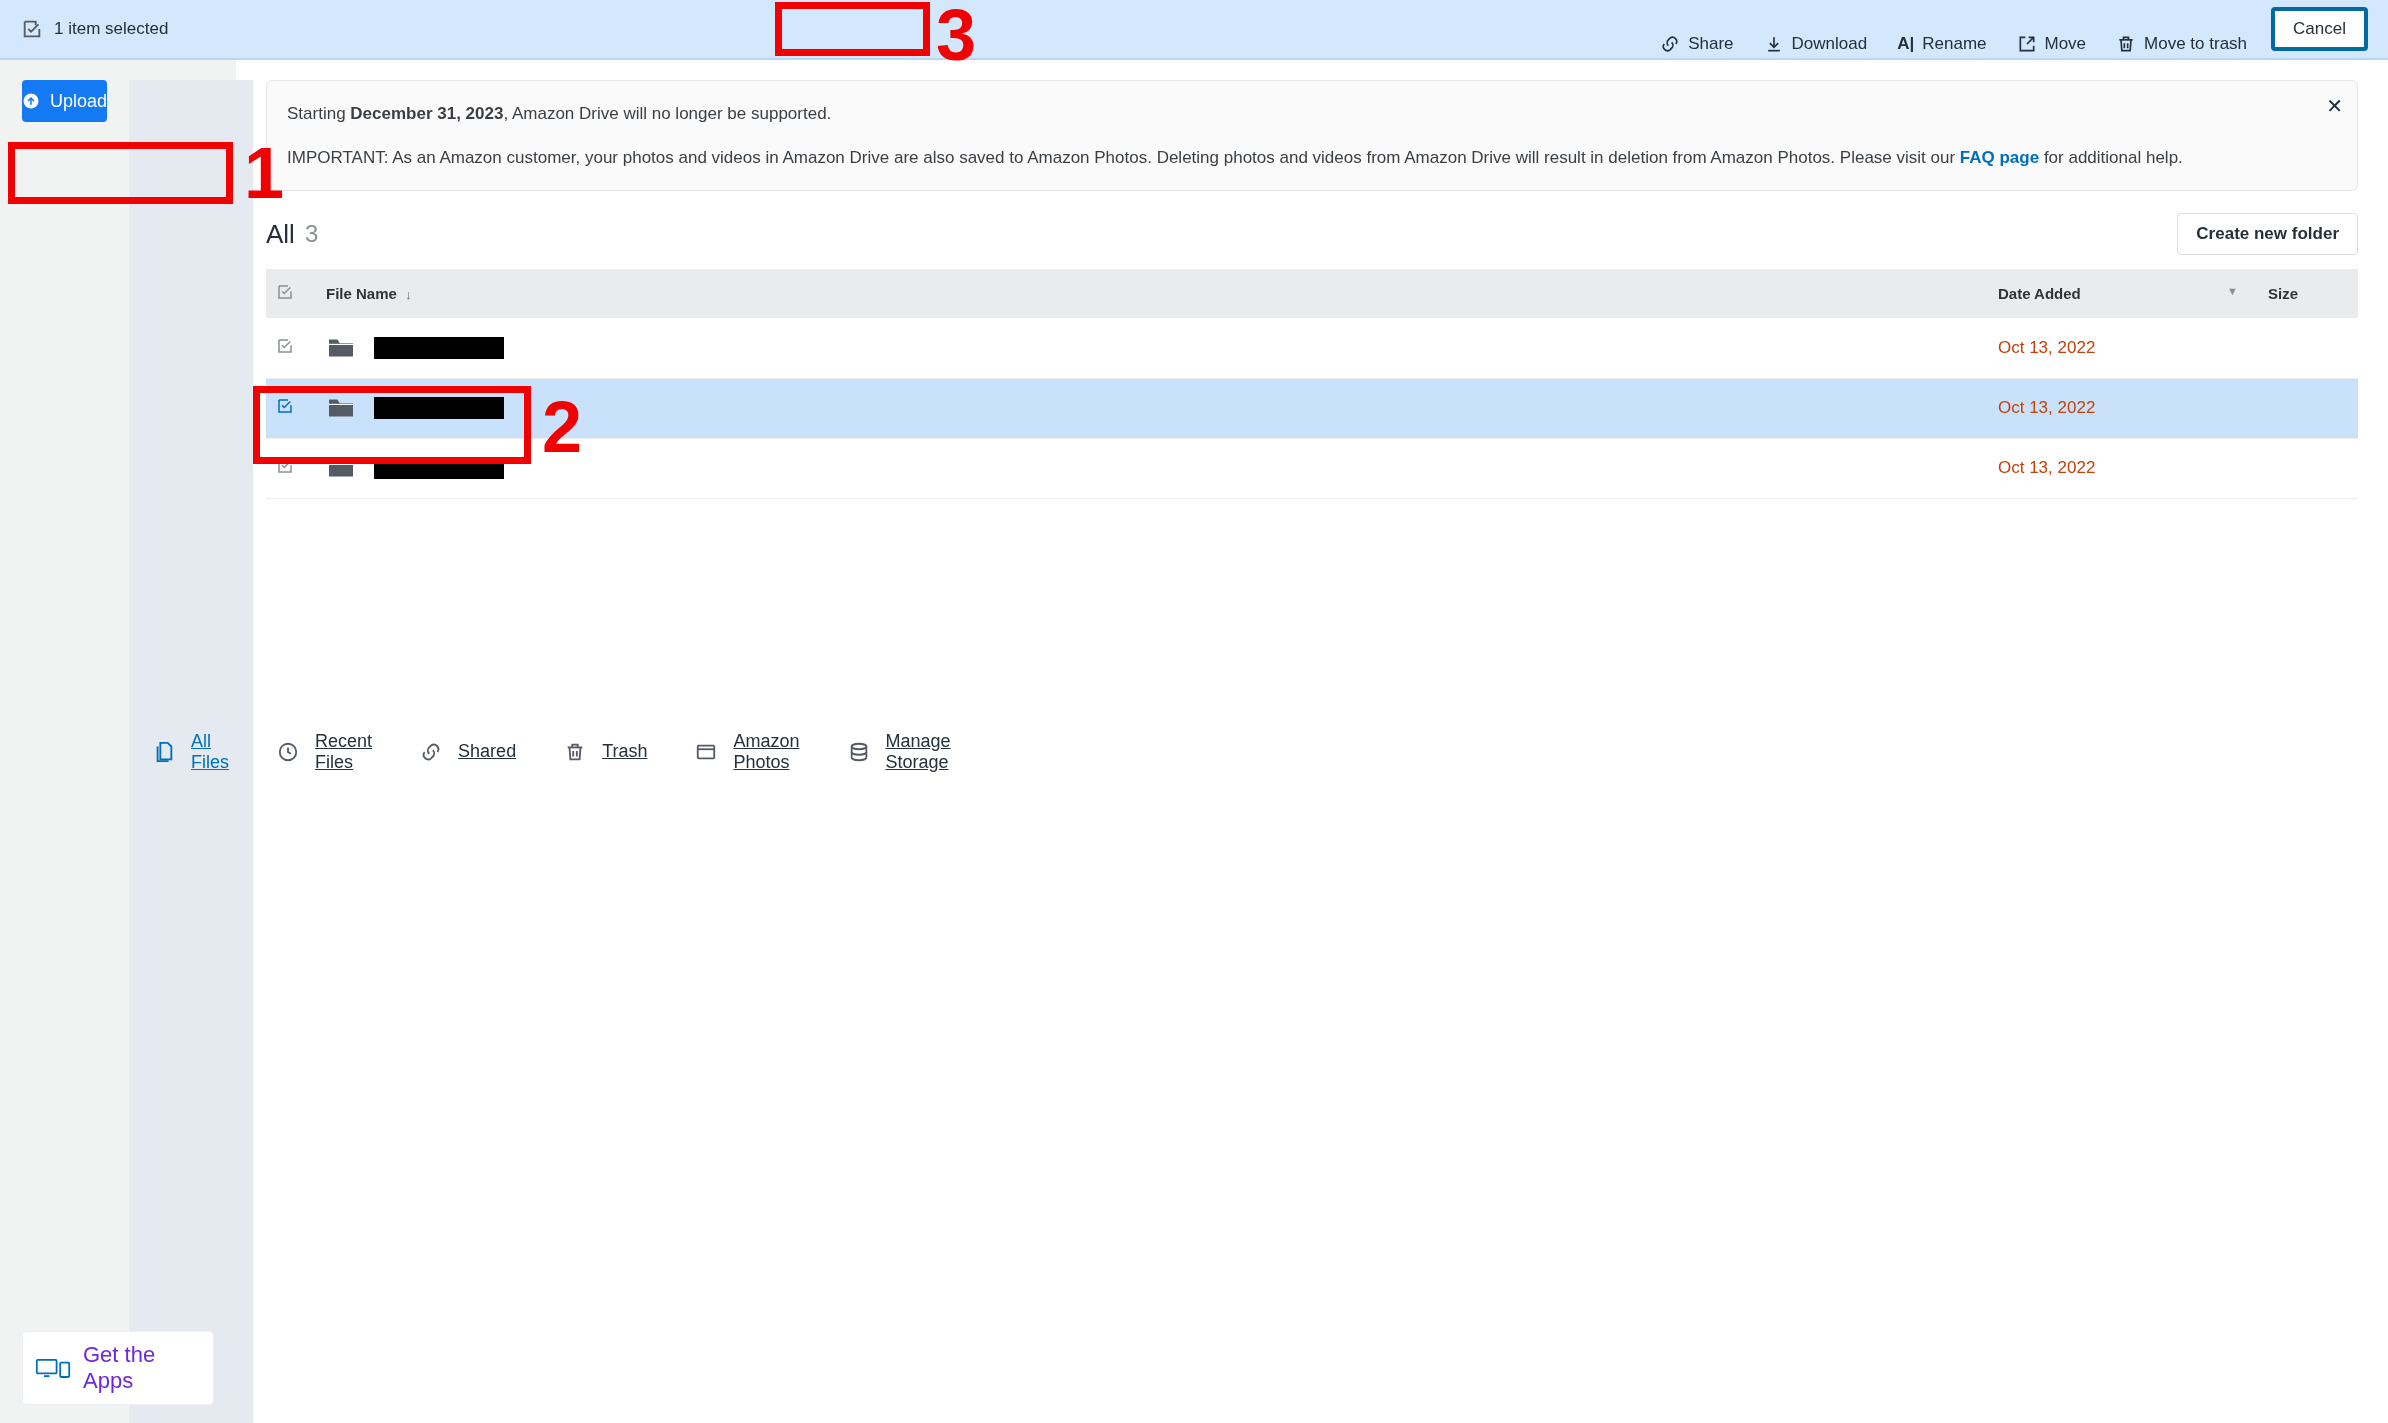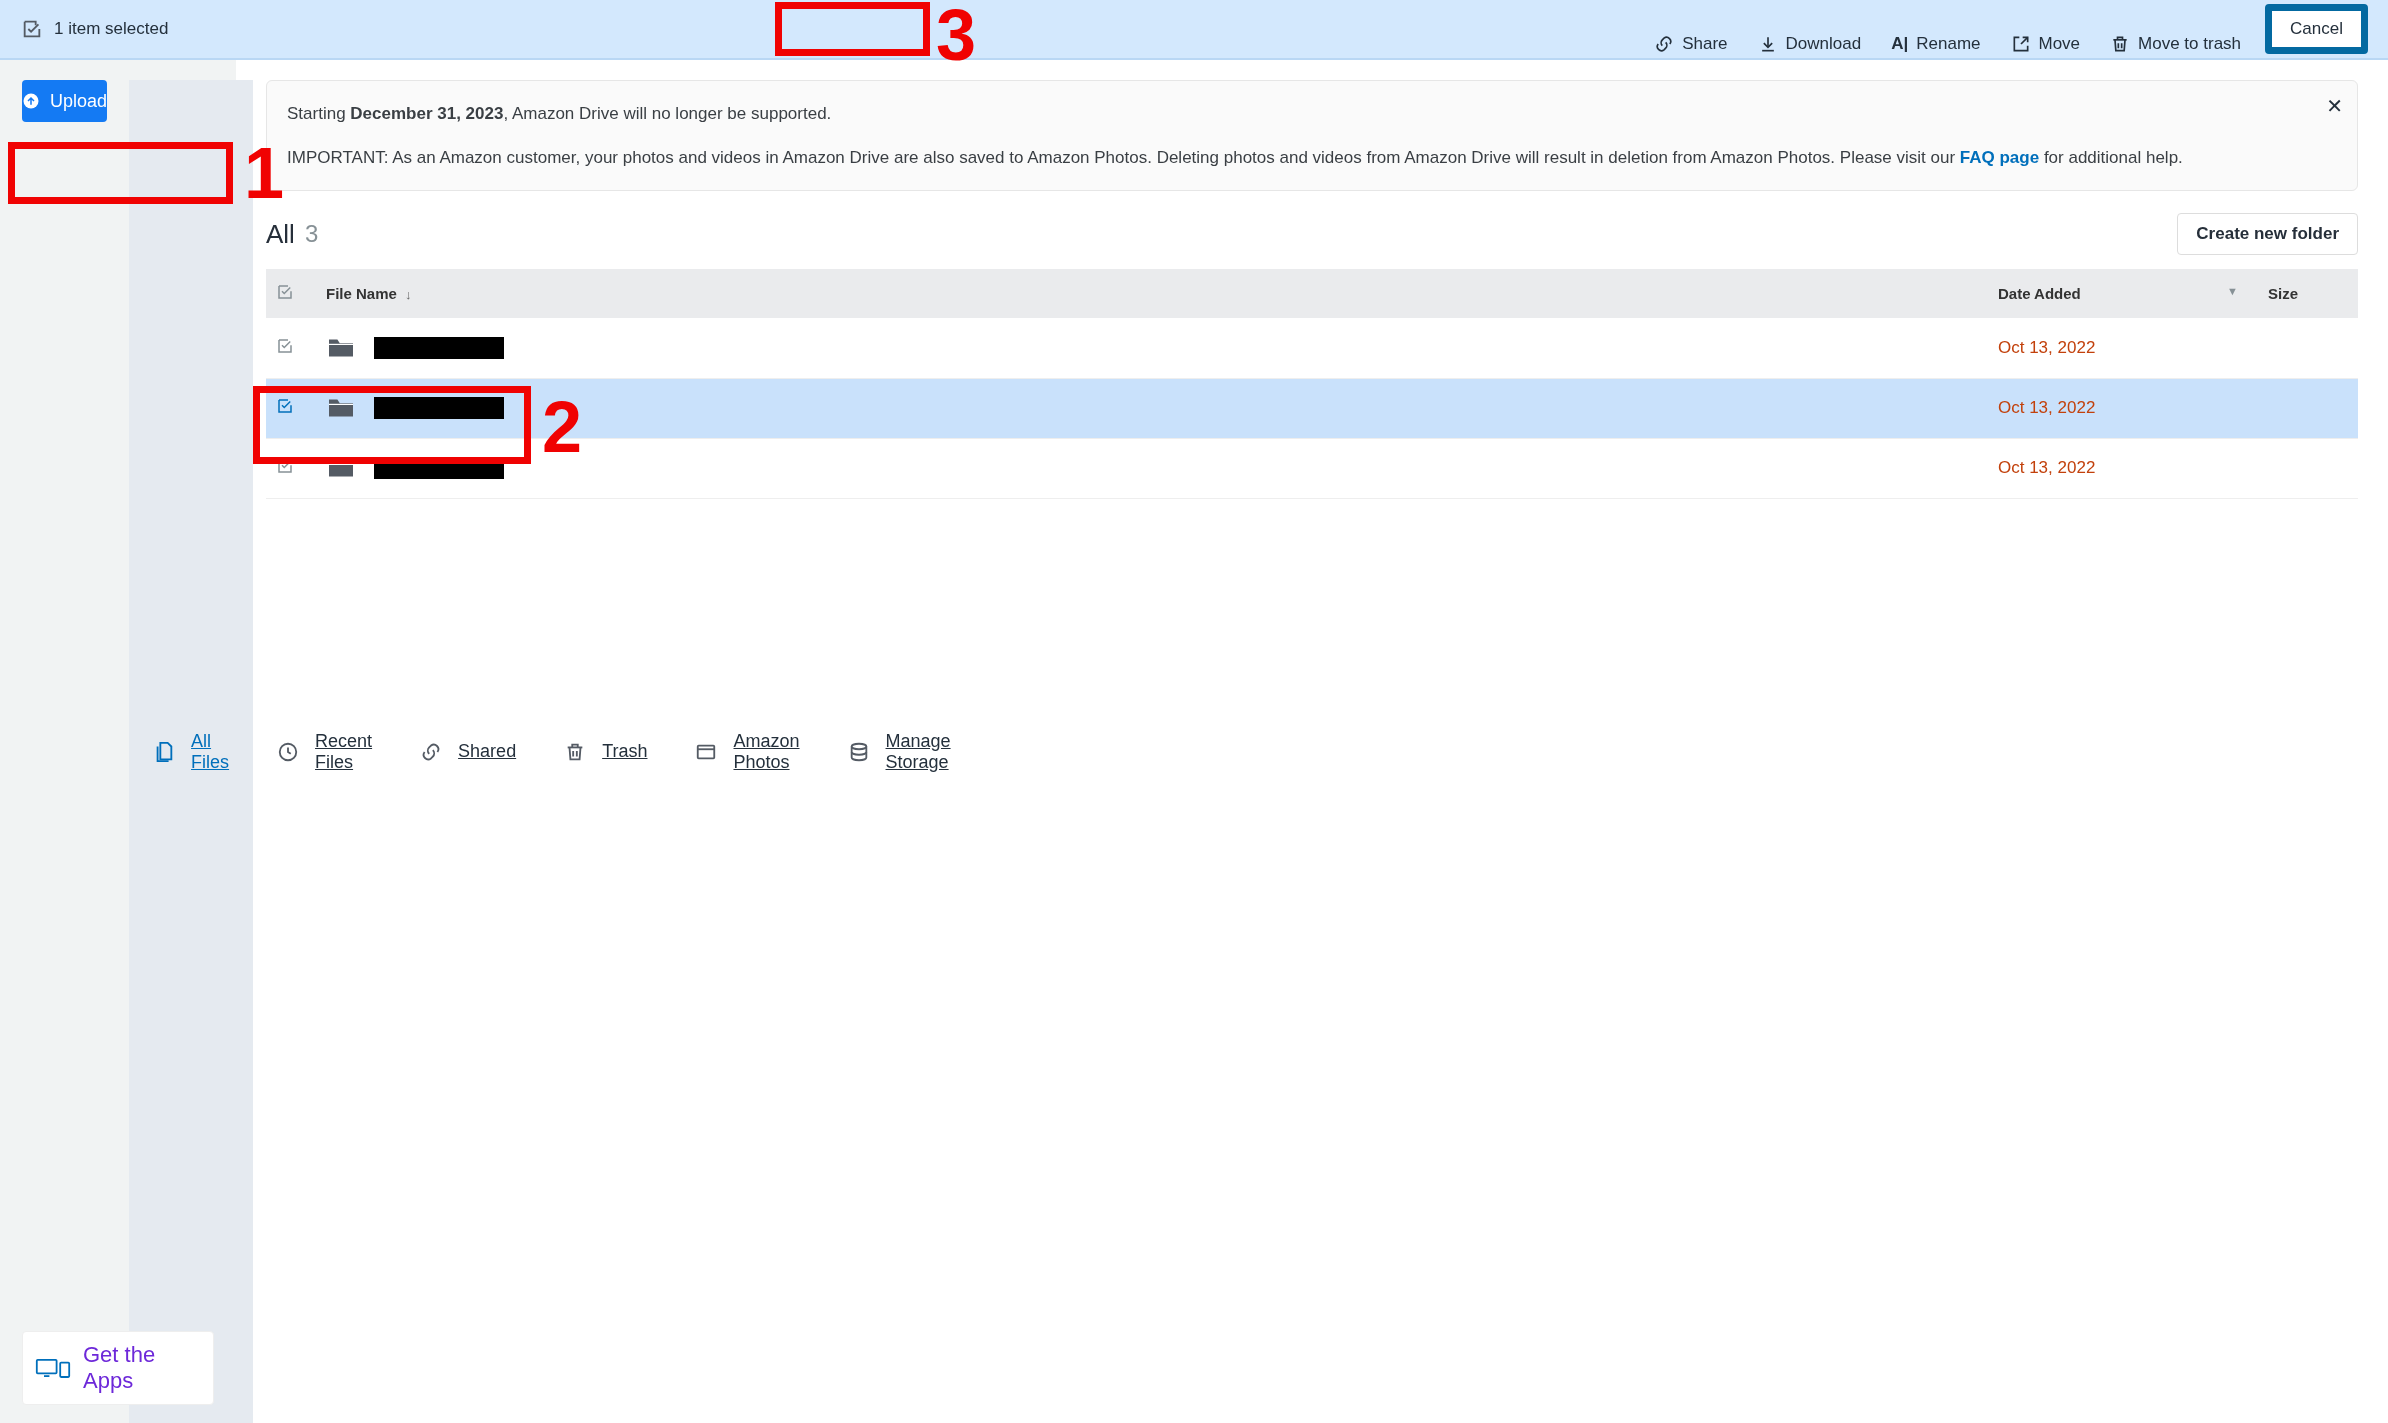--- a/index.html
+++ b/index.html
@@ -6,21 +6,21 @@
     html,body { height:100%; width:100%; font-family: "Amazon Ember", Arial, Helvetica, sans-serif; font-size:16px; color:#111; }
     body { background:#fff; display:flex; flex-direction:column; }
 
     
     .selbar { height:60px; width:100%; background:#d3e8fd; display:flex; align-items:center; padding:0 20px; border-bottom:2px solid #b9d7f4; position:relative; }
     .selbar-left { display:flex; align-items:center; gap:10px; }
     .selbar-icon { width:24px; height:24px; color:#545b64; display:flex; align-items:center; justify-content:center; }
     .selbar-text { font-size:17px; color:#24303c; font-weight:400; }
     .selbar-actions { margin-left:auto; display:flex; align-items:center; gap:18px; }
     .selbar-action { display:flex; align-items:center; gap:8px; font-size:17px; color:#24303c; cursor:pointer; padding:8px 6px;margin-top:30px; }
-    .cancel-btn { background:#fff; border:7px solid #0369a1; border-radius:4px; padding:8px 18px; font-size:17px; color:#24303c; cursor:pointer; }
+    .cancel-btn { background:#fff; border:4px solid #0369a1; border-radius:4px; padding:8px 18px; font-size:17px; color:#24303c; cursor:pointer; }
     .icon18 { width:20px; height:20px; flex:0 0 auto; }
 
     
     .main-wrap { flex:1; display:flex; min-height:0; }
 
     
     .sidebar { width:236px; background:#f1f3f3; display:flex; flex-direction:row; padding-top:20px; position:relative; }
     .upload-btn { margin:0 22px 20px 22px; height:42px; background:#007BFF; background:#147af3; color:#fff; border:none; border-radius:4px; font-size:18px; display:flex; align-items:center; justify-content:center; gap:10px; cursor:pointer; }
     .nav-item { display:flex; align-items:center; gap:16px; padding:16px 24px; font-size:18px; color:#24303c; cursor:pointer;text-decoration:underline; }
     .nav-item.active { background:#e5eaf0; color:#006fbb; }

